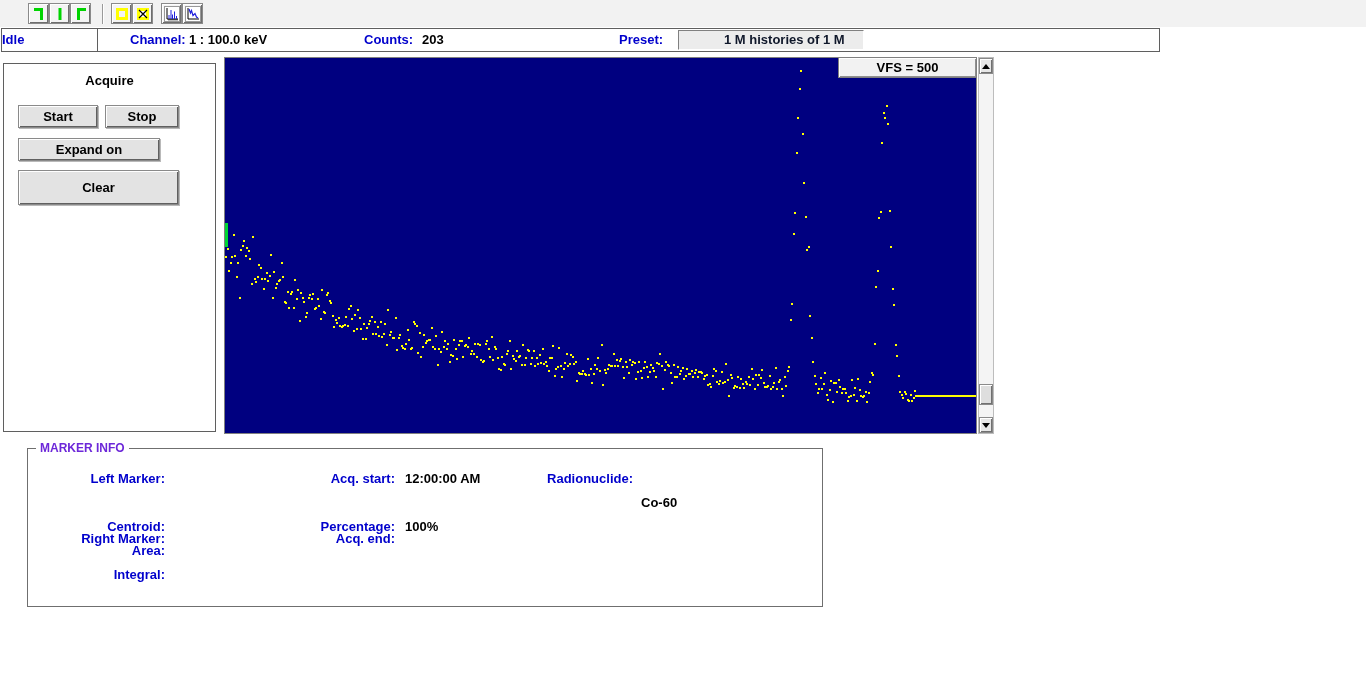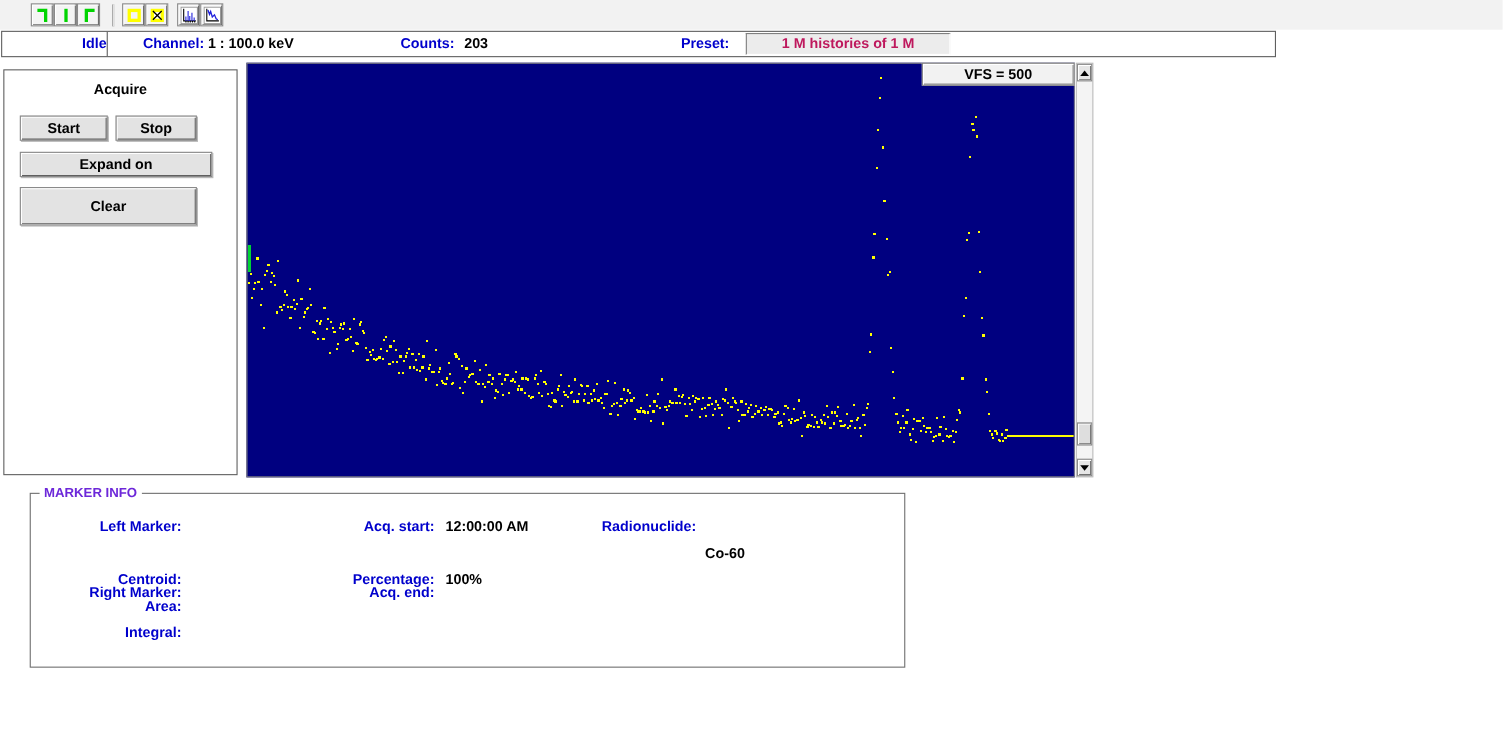--- a/index.html
+++ b/index.html
@@ -12,27 +12,27 @@
   .tbtn { position:absolute; top:3px; width:21px; height:21px; background:#f4f4f4;
           border:1px solid #8a8a8a; box-shadow:inset 1px 1px 0 #ffffff, inset -1px -1px 0 #6e6e6e;
           display:flex; align-items:center; justify-content:center; padding:0; cursor:pointer; }
   .tbsep { position:absolute; top:4px; width:2px; height:20px; background:#9a9a9a;
            border-right:1px solid #fff; }
 
   
   .statusbar { position:absolute; left:1px; top:28px; width:1159px; height:24px;
                border:1px solid #5f5f5f; background:#fff; font-size:13px; line-height:22px; }
   .idle-cell { position:absolute; left:0; top:0; width:96px; height:22px;
-               border-right:1px solid #5f5f5f; color:#0000cc; text-align:right; }
+               border-right:1px solid #5f5f5f; color:#0000cc; text-align:left; }
   .sb-lbl { position:absolute; top:0; color:#0000cc; }
   .sb-val { position:absolute; top:0; color:#000; }
   .preset-box { position:absolute; left:676px; top:1px; width:186px; height:20px;
                 background:#ececec; border:1px solid #808080;
                 border-bottom-color:#ffffff; border-right-color:#ffffff;
-                text-align:center; line-height:18px; color:#be185d; cursor:default; }
+                line-height:18px; color:#0f172a; cursor:default;padding-left:45px; }
 
   
   .acquire { position:absolute; left:3px; top:63px; width:213px; height:369px;
              border:1px solid #5f5f5f; background:#fff; }
   .acq-title { position:absolute; left:0; top:9px; width:100%; text-align:center;
                font-size:13px; color:#000; }
   .btn3d { position:absolute; background:#e3e3e3; border:1px solid #8a8a8a;
            box-shadow:inset 1px 1px 0 #ffffff, inset -1px -1px 0 #606060, 1px 1px 0 #b9b9b9;
            font-family:"Liberation Sans", sans-serif; font-weight:bold; font-size:13px;
            color:#000; cursor:pointer; text-align:center; line-height:20px; padding:0; }
@@ -134,21 +134,21 @@
     <span class="sb-lbl" style="left:362px">Counts:</span>
     <span class="sb-val" style="left:420px">203</span>
     <span class="sb-lbl" style="left:617px">Preset:</span>
     <div class="preset-box">1 M histories of 1 M</div>
   </div>
 
   <div class="acquire">
     <div class="acq-title">Acquire</div>
     <button class="btn3d" style="left:14px;  top:41px;  width:80px;  height:23px">Start</button>
     <button class="btn3d" style="left:101px; top:41px;  width:74px;  height:23px">Stop</button>
-    <button class="btn3d" style="left:14px;  top:74px;  width:175px; height:23px">Expand on</button>
+    <button class="btn3d" style="left:14px;  top:74px;  width:142px; height:23px">Expand on</button>
     <button class="btn3d" style="left:14px;  top:106px; width:161px; height:35px">Clear</button>
   </div>
 
   <div class="plot-frame">
     <svg id="spectrum-svg" width="751" height="375" viewBox="0 0 751 375" shape-rendering="crispEdges">
         <rect x="0" y="0" width="751" height="375" fill="#000080"></rect>
         <rect x="0" y="198" width="2" height="2" fill="#ffff00"></rect>
         <rect x="2" y="190" width="2" height="2" fill="#ffff00"></rect>
         <rect x="3" y="212" width="2" height="2" fill="#ffff00"></rect>
         <rect x="5" y="204" width="2" height="2" fill="#ffff00"></rect>

